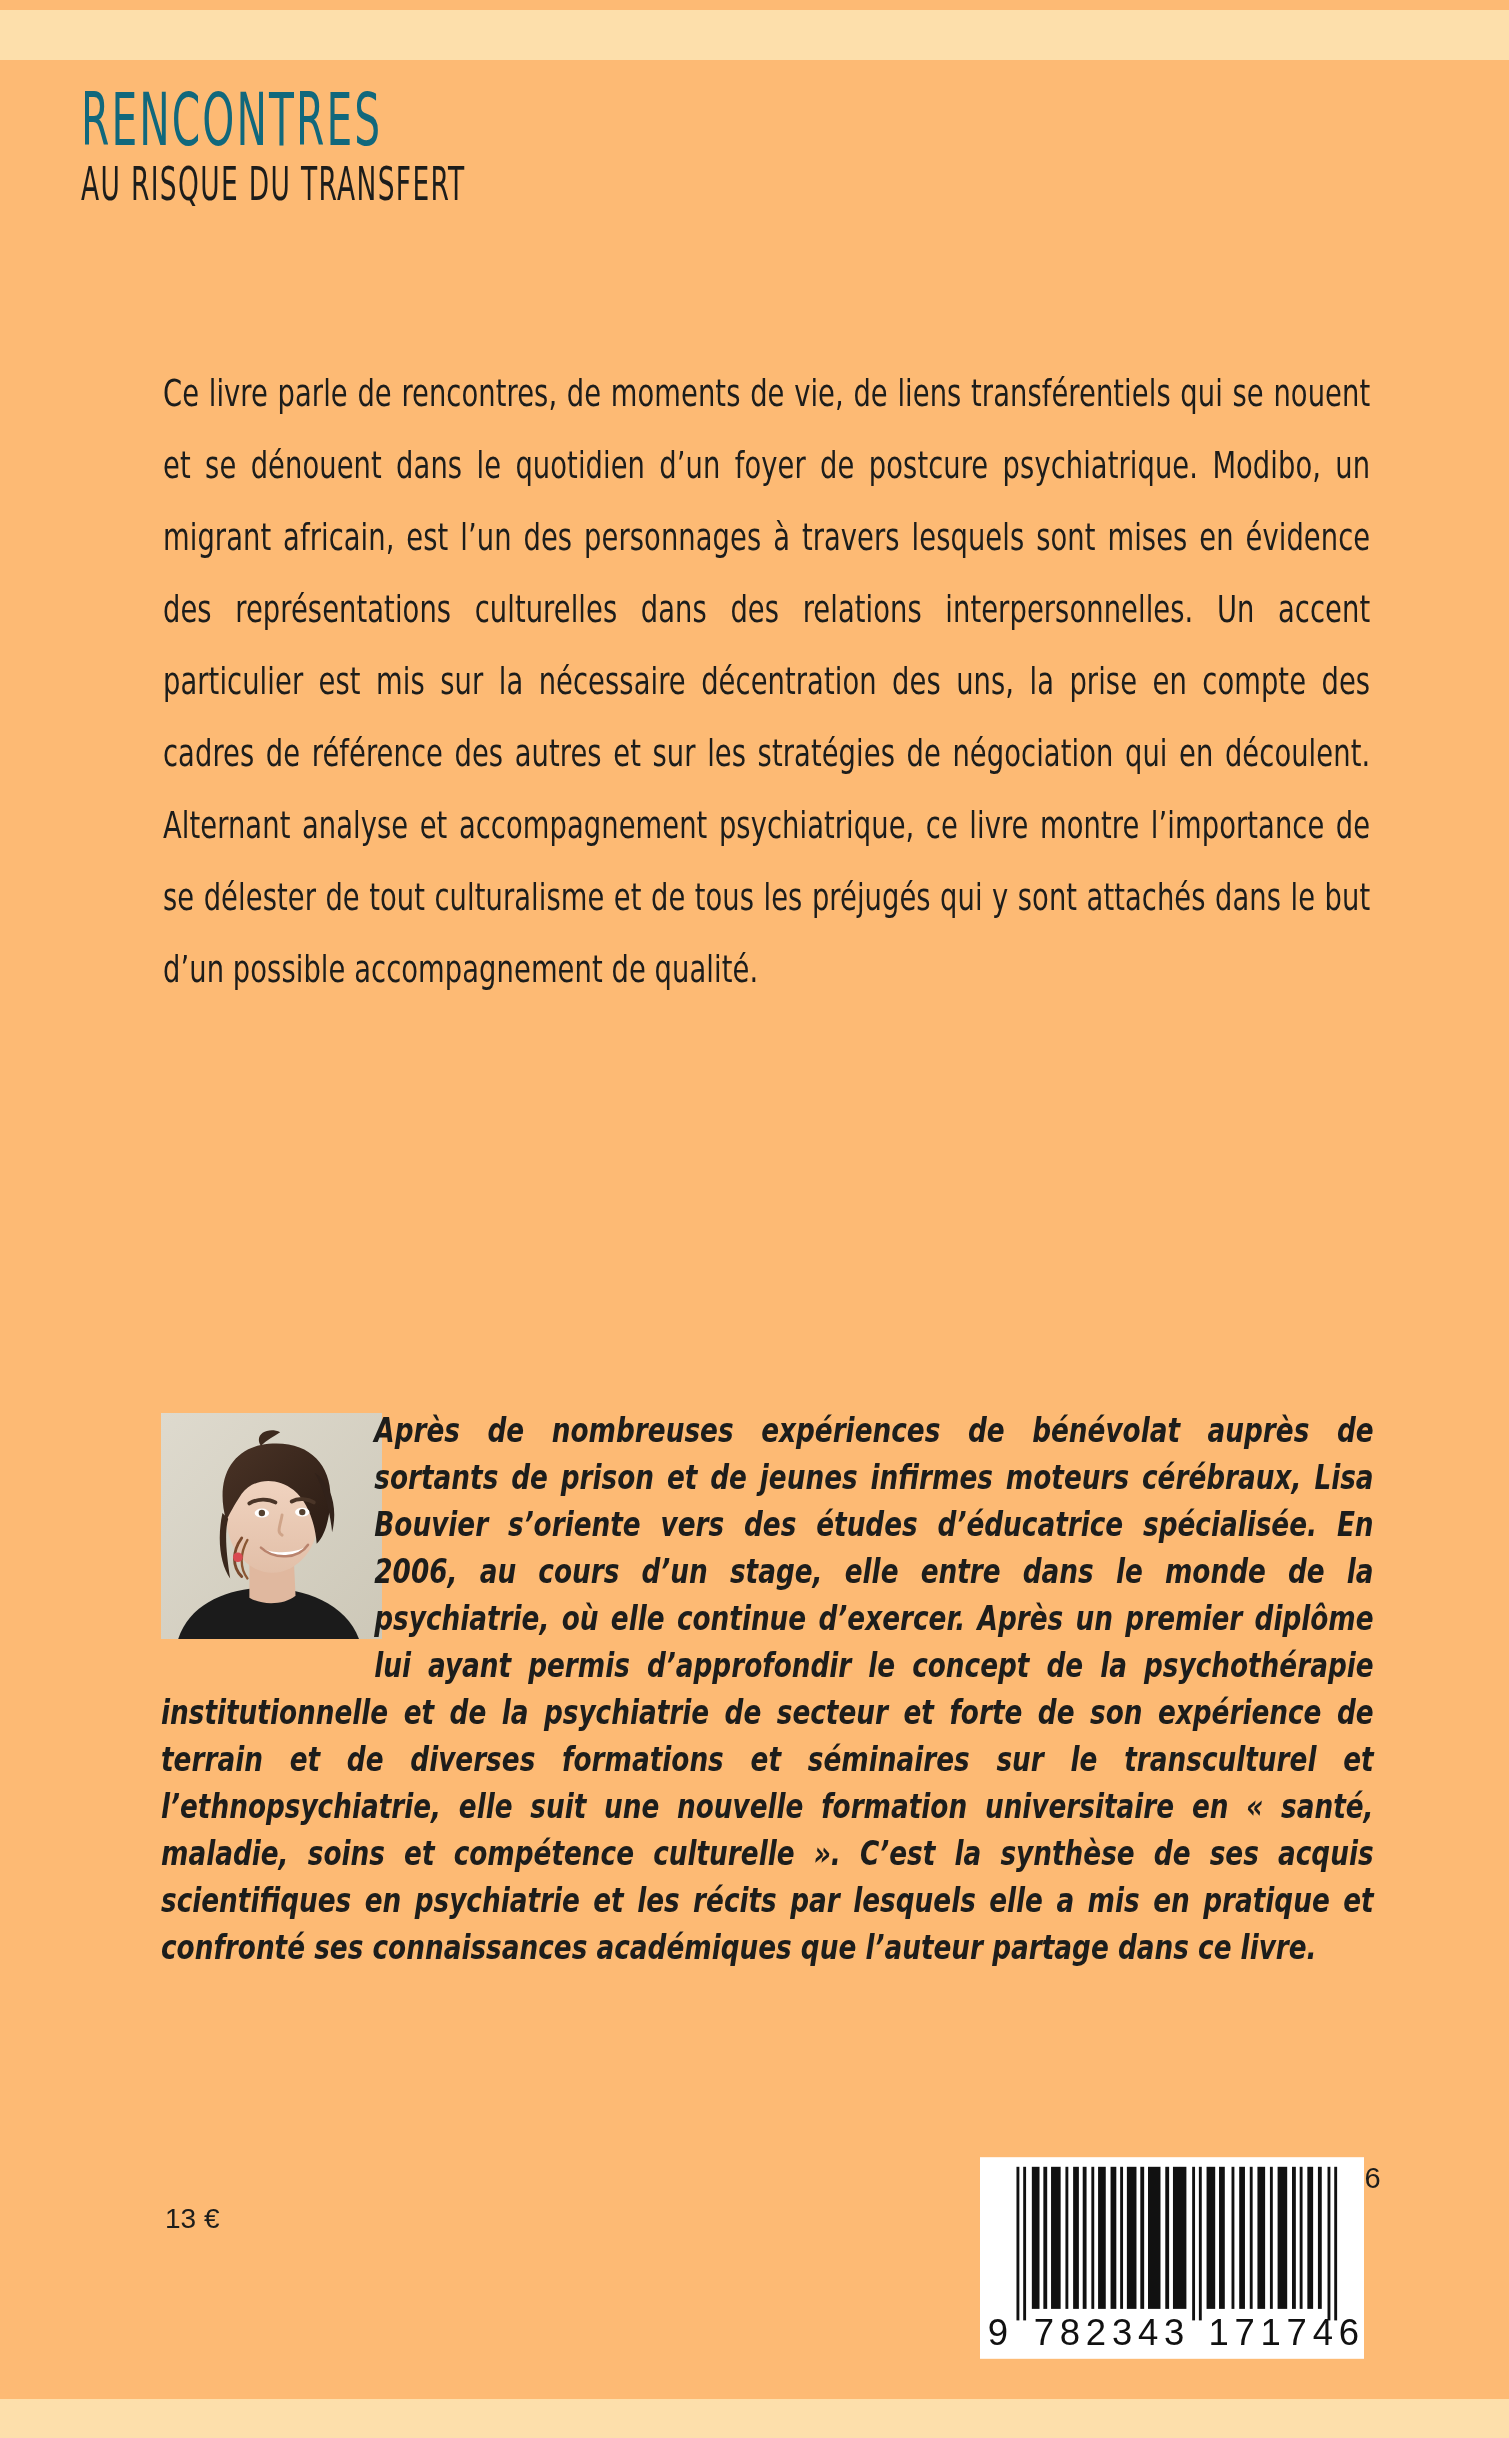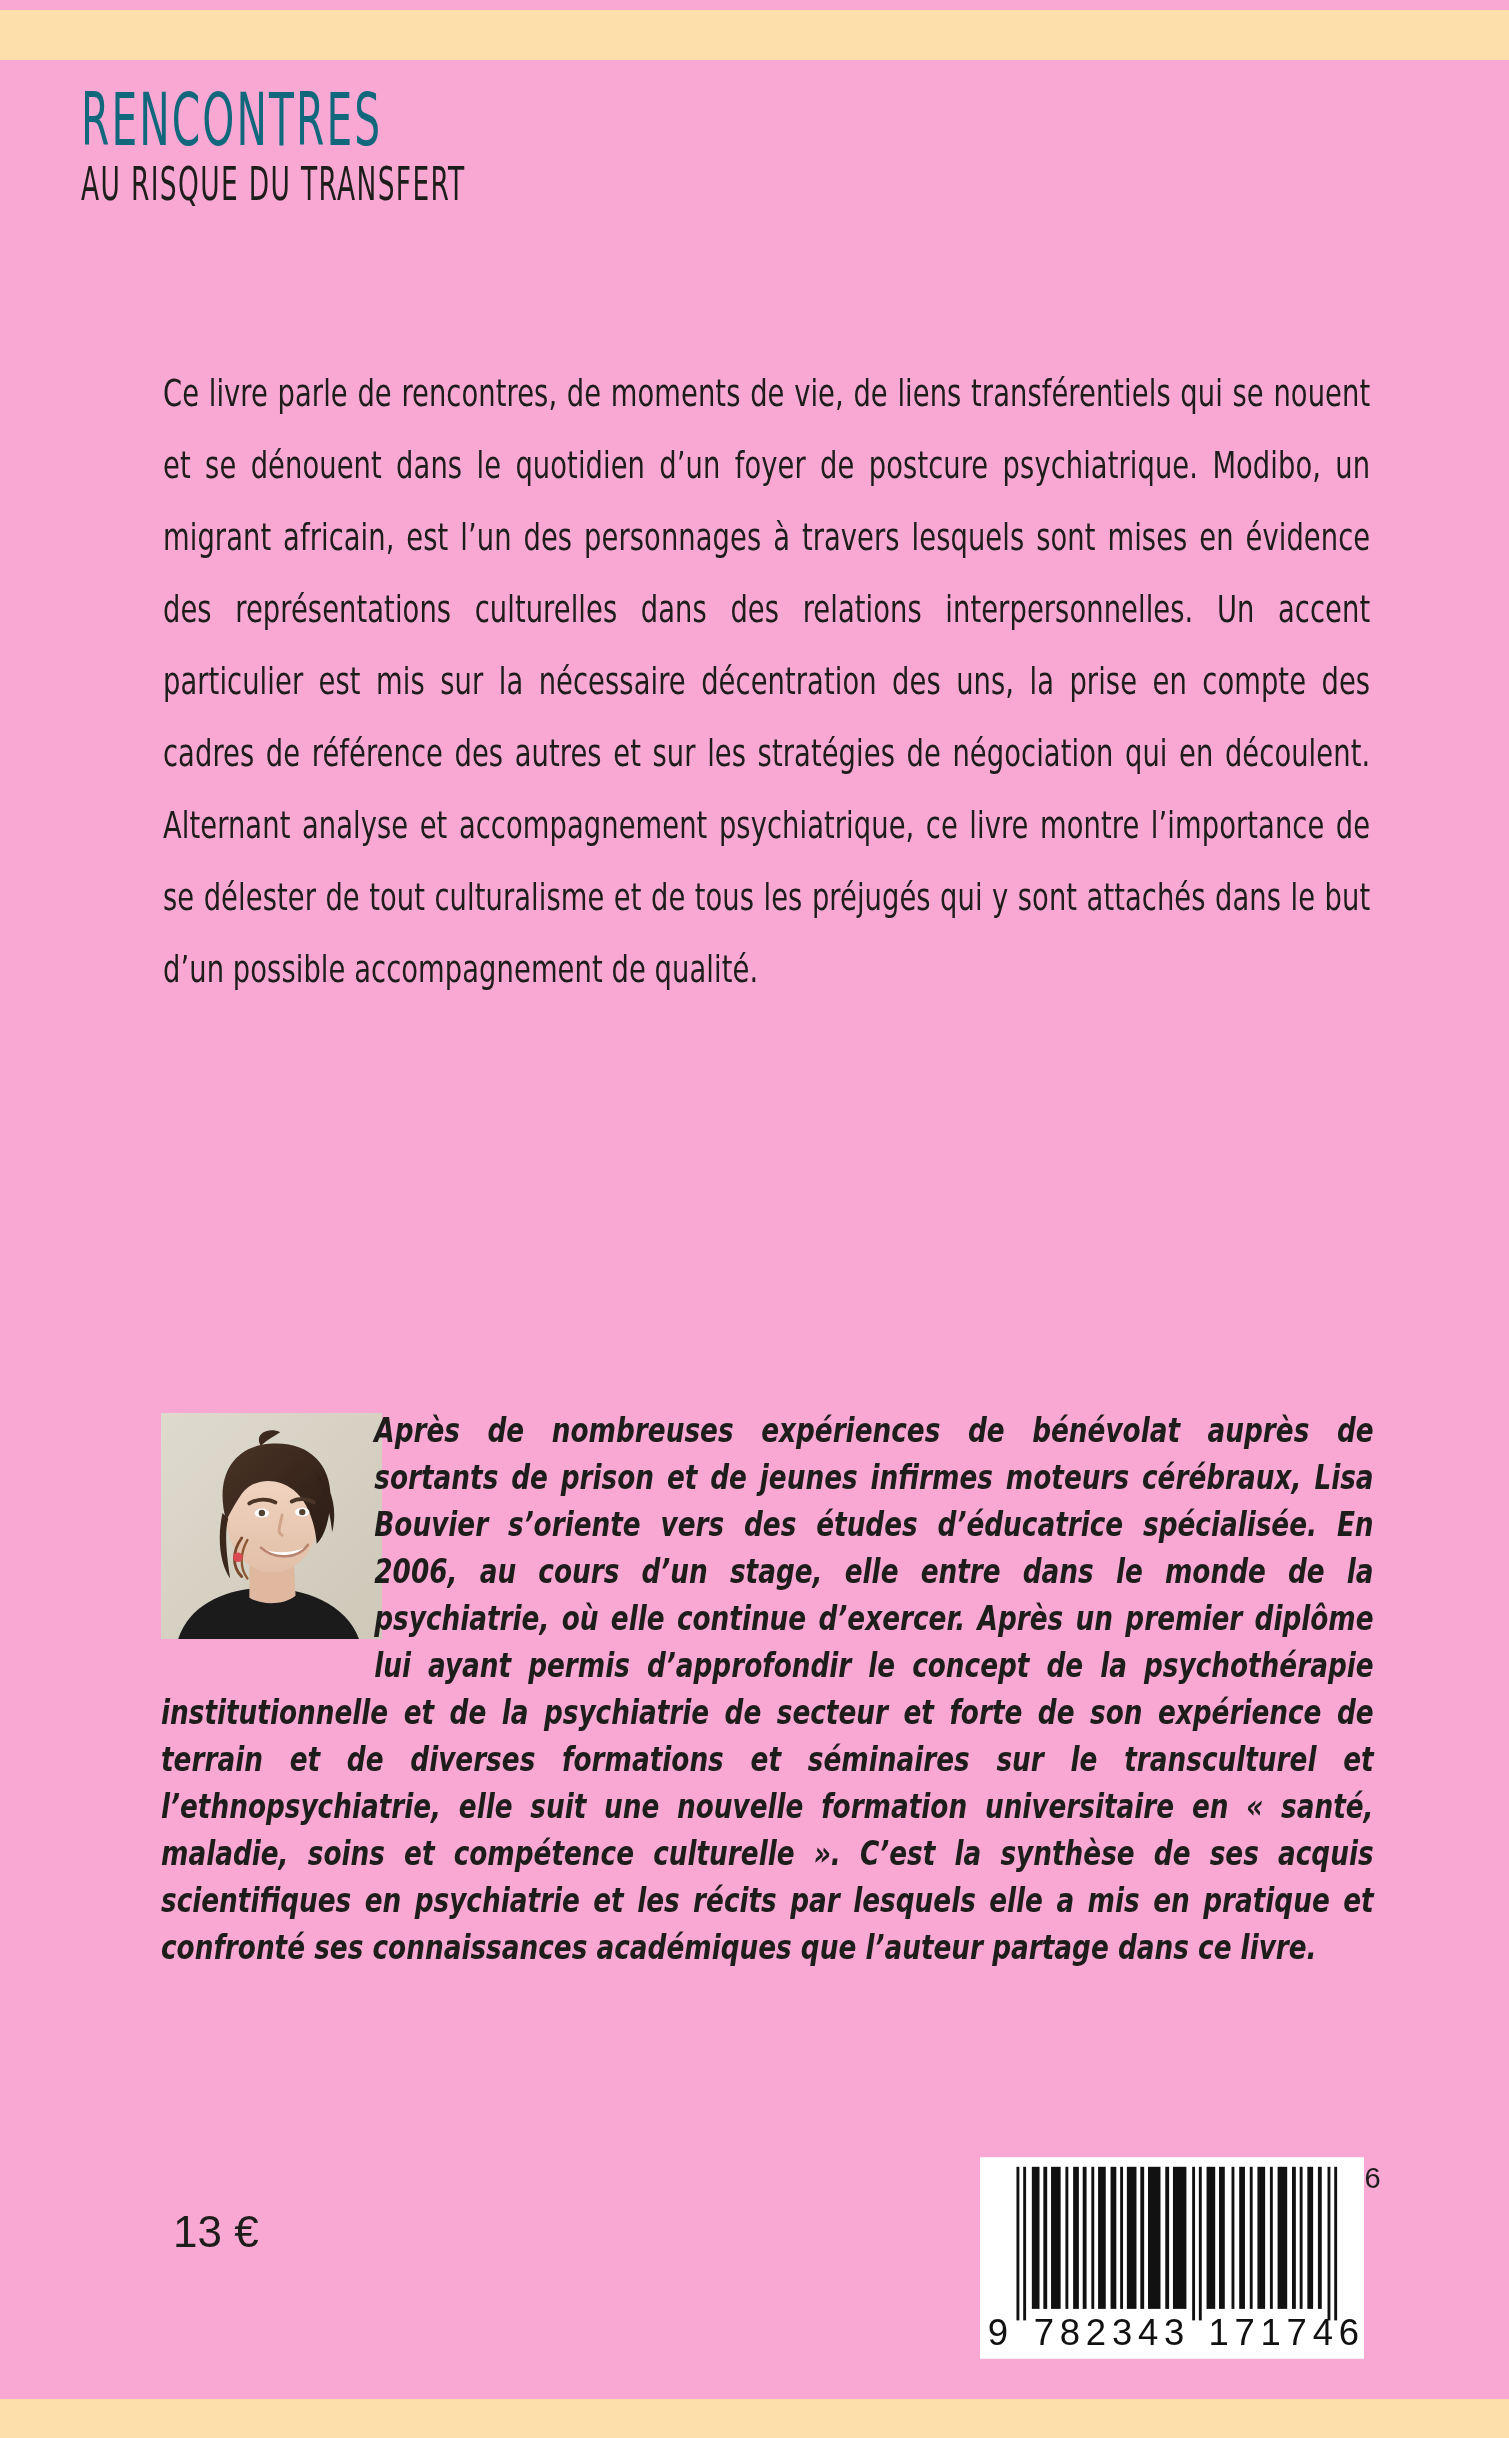--- a/index.html
+++ b/index.html
@@ -138,39 +138,39 @@
   .isbn-line {
     margin: 0 0 7.7px 0;
     font-size: 29px;
     font-weight: 400;
     color: #1d1d1b;
     letter-spacing: 0.3px;
     text-align: right;
   }
 
   .price-line {
-    margin: 12px;
-    font-size: 44px;
+    margin: 4px;
+    font-size: 28px;
     font-weight: 400;
     color: #1d1d1b;
   }
 
   
   .barcode-wrap {
     position: absolute;
     left: 980px;
     top: 2157px;
     width: 384px;
   }
   .barcode-wrap svg { display: block; }
 </style>
 </head>
 <body>
 
-<div class="page" style="background: #f9a8d4; text-decoration: underline;">
+<div class="page" style="background: #fdba74; text-decoration: underline;">
 
   <div class="band band-top" style="background: rgb(253, 223, 171);"></div>
 
   <div class="title-block">
     <h1 class="book-title" style="color: rgb(17, 104, 124);">RENCONTRES</h1>
     <h2 class="book-subtitle">AU RISQUE DU TRANSFERT</h2>
   </div>
 
   <p class="blurb">Ce livre parle de rencontres, de moments de vie, de liens transférentiels qui se nouent et se dénouent dans le quotidien d’un foyer de postcure psychiatrique. Modibo, un migrant africain, est l’un des personnages à travers lesquels sont mises en évidence des représentations culturelles dans des relations interpersonnelles. Un accent particulier est mis sur la nécessaire décentration des uns, la prise en compte des cadres de référence des autres et sur les stratégies de négociation qui en découlent. Alternant analyse et accompagnement psychiatrique, ce livre montre l’importance de se délester de tout culturalisme et de tous les préjugés qui y sont attachés dans le but d’un possible accompagnement de qualité.</p>
 

